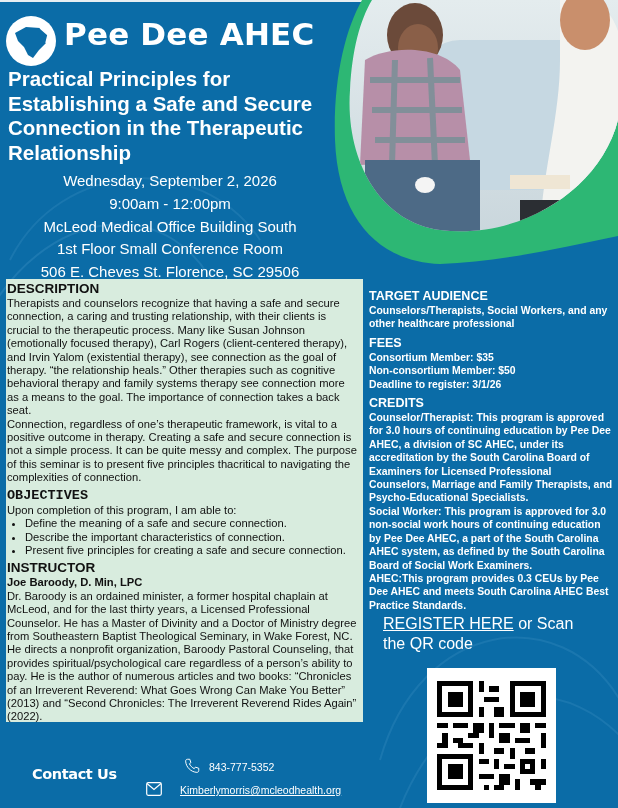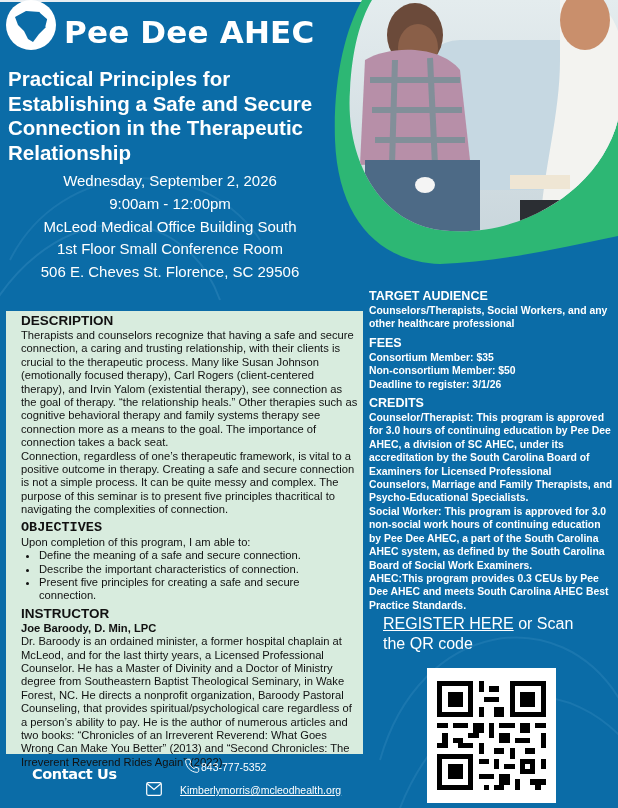--- a/index.html
+++ b/index.html
@@ -1,26 +1,26 @@
 <!DOCTYPE html>
 <html><head>
 <meta charset="utf-8">
 <style>
   html,body{margin:0;padding:0;}
   body{width:618px;height:808px;overflow:hidden;background:#0b6ca7;font-family:"Liberation Sans",sans-serif;position:relative;}
   .page{position:absolute;left:0;top:0;width:618px;height:808px;background:#0b6ca7;overflow:hidden;}
   .topline{position:absolute;left:0;top:0;width:618px;height:2px;background:#e8eef2;}
   .deco{position:absolute;left:0;top:0;}
-  .logo{position:absolute;left:6px;top:0;display:flex;align-items:flex-end;}
+  .logo{position:absolute;left:6px;top:16px;display:flex;align-items:flex-start;}
   .logo-circle{width:50px;height:50px;border-radius:50%;background:#fff;position:relative;}
   .logo-text{color:#fff;font-weight:bold;font-size:31px;margin-left:8px;letter-spacing:0.2px;font-family:"DejaVu Sans",sans-serif;}
   .title{position:absolute;left:8px;top:67px;width:340px;color:#fff;font-weight:bold;font-size:20.5px;line-height:24.5px;}
   .event{position:absolute;left:20px;top:170px;width:300px;color:#fff;font-size:15px;line-height:22.8px;text-align:center;}
   .green-blob{position:absolute;left:0;top:0;}
-  .panel{position:absolute;left:6px;top:279px;width:357px;height:443px;background:#d8ecde;color:#111;font-size:11.2px;line-height:13.4px;padding:2px 4px 0 15px;box-sizing:border-box;margin-top:32px;}
+  .panel{position:absolute;left:6px;top:279px;width:357px;height:443px;background:#d8ecde;color:#111;font-size:11.2px;line-height:13.4px;padding:2px 4px 0 1px;box-sizing:border-box;}
   .panel h3{margin:0;font-size:13.5px;line-height:16px;font-weight:bold;color:#111;}
   .panel p{margin:0;}
   .panel ul{margin:0 0 3px 0;padding-left:18px;}
   .panel li{margin:0;padding-left:0;}
   .h-gap{margin-top:3px !important;font-family:Liberation Mono, monospace;}
   .instr-name{font-weight:bold;}
   .right{position:absolute;left:369px;top:289px;width:245px;color:#fff;font-size:10.4px;line-height:13.4px;font-weight:bold;}
   .right h3{margin:0;font-size:12.5px;line-height:15px;font-weight:bold;}
   .right p{margin:0;}
   .right .sec{margin-bottom:5px;}
@@ -188,21 +188,21 @@
   </div>
 
   <div class="contact-label">Contact Us</div>
 
   <div class="phone">
     <span>
       <svg width="18" height="18" viewBox="0 0 24 24">
           <path d="M6 3 L9 3 L10.5 7.5 L8.5 9 C 9.5 11.5 12.5 14.5 15 15.5 L16.5 13.5 L21 15 L21 18 C 21 19.5 20 20.5 18.5 20.5 C 10.5 20 4 13.5 3.5 5.5 C 3.5 4 4.5 3 6 3 Z" fill="none" stroke="#fff" stroke-width="1.3"></path>
         </svg>
     </span>
-    <span style="">843-777-5352</span>
+    <span style="margin-left:8px">843-777-5352</span>
   </div>
 
   <div class="email">
     <span>
       <svg width="16" height="14" viewBox="0 0 16 14">
           <rect x="0.7" y="0.7" width="14.6" height="12.6" rx="1.5" fill="none" stroke="#fff" stroke-width="1.2"></rect>
           <path d="M1 1.5 L8 7.5 L15 1.5" fill="none" stroke="#fff" stroke-width="1.2"></path>
         </svg>
     </span>
     <a href="#">Kimberlymorris@mcleodhealth.org</a>

